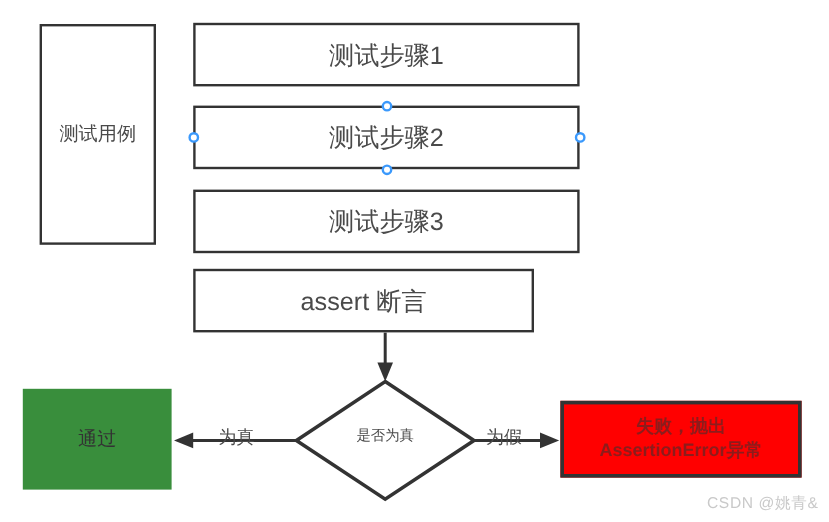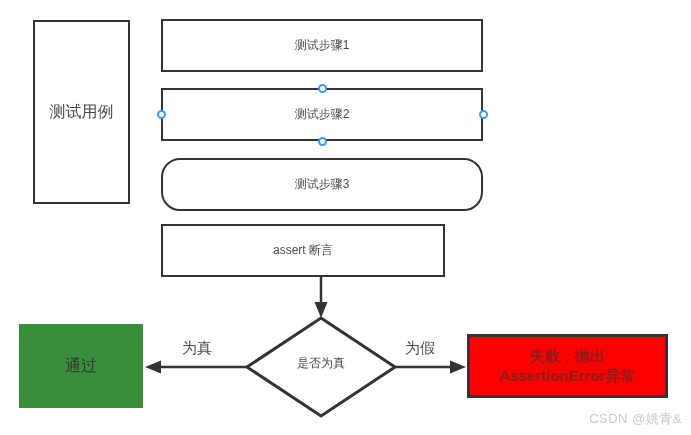--- a/index.html
+++ b/index.html
@@ -7,43 +7,43 @@
     position:relative;width:691px;height:435px;background:#ffffff;
     font-family:"Liberation Sans","DejaVu Sans",sans-serif;overflow:hidden;
   }
   .overlay{position:absolute;left:0;top:0;width:691px;height:435px;}
   .connector{stroke:var(--border,#333);stroke-width:2.5;fill:none;}
   .arrowhead{fill:var(--border,#333);stroke:none;}
   .diamond-shape{fill:#ffffff;stroke:var(--border,#333);stroke-width:3;}
   .box{
     position:absolute;border:2.5px solid var(--border,#333);background:#fff;
     display:flex;align-items:center;justify-content:center;
-    color:var(--text,#4a4a4a);font-size:12px;box-sizing:border-box;
+    color:var(--text,#4a4a4a);font-size:21px;box-sizing:border-box;
   }
   .testcase{left:33px;top:20px;width:97px;height:184px;font-size:16px;}
   .step{left:161px;width:322px;height:53px;}
   .step1{top:19px;}
   .step2{top:88px;}
-  .step3{top:158px;border-radius:19px;}
+  .step3{top:158px;}
   .assert{left:161px;top:224px;width:284px;height:53px;}
   .handle{
     position:absolute;width:9px;height:9px;border-radius:50%;
     background:#ffffff;border:2px solid var(--handle-stroke,#3b99fc);
     box-sizing:border-box;margin:-4.5px 0 0 -4.5px;
   }
   .h-top{left:322px;top:88px;}
   .h-bottom{left:322px;top:141px;}
   .h-left{left:161px;top:114px;}
   .h-right{left:483px;top:114px;}
   .diamond-label{
     position:absolute;left:249px;top:355px;width:144px;text-align:center;
     color:var(--text,#4a4a4a);font-size:12px;
   }
   .branch-label{
-    position:absolute;top:339px;width:50px;text-align:center;
+    position:absolute;top:355px;width:50px;text-align:center;
     color:var(--text,#4a4a4a);font-size:15px;
   }
   .label-true{left:172px;}
   .label-false{left:395px;}
   .pass{
     position:absolute;left:19px;top:324px;width:124px;height:84px;
     background:var(--pass-fill,#398e3c);display:flex;align-items:center;justify-content:center;
     color:#333333;font-size:16px;box-sizing:border-box;text-align:right;
   }
   .fail{

